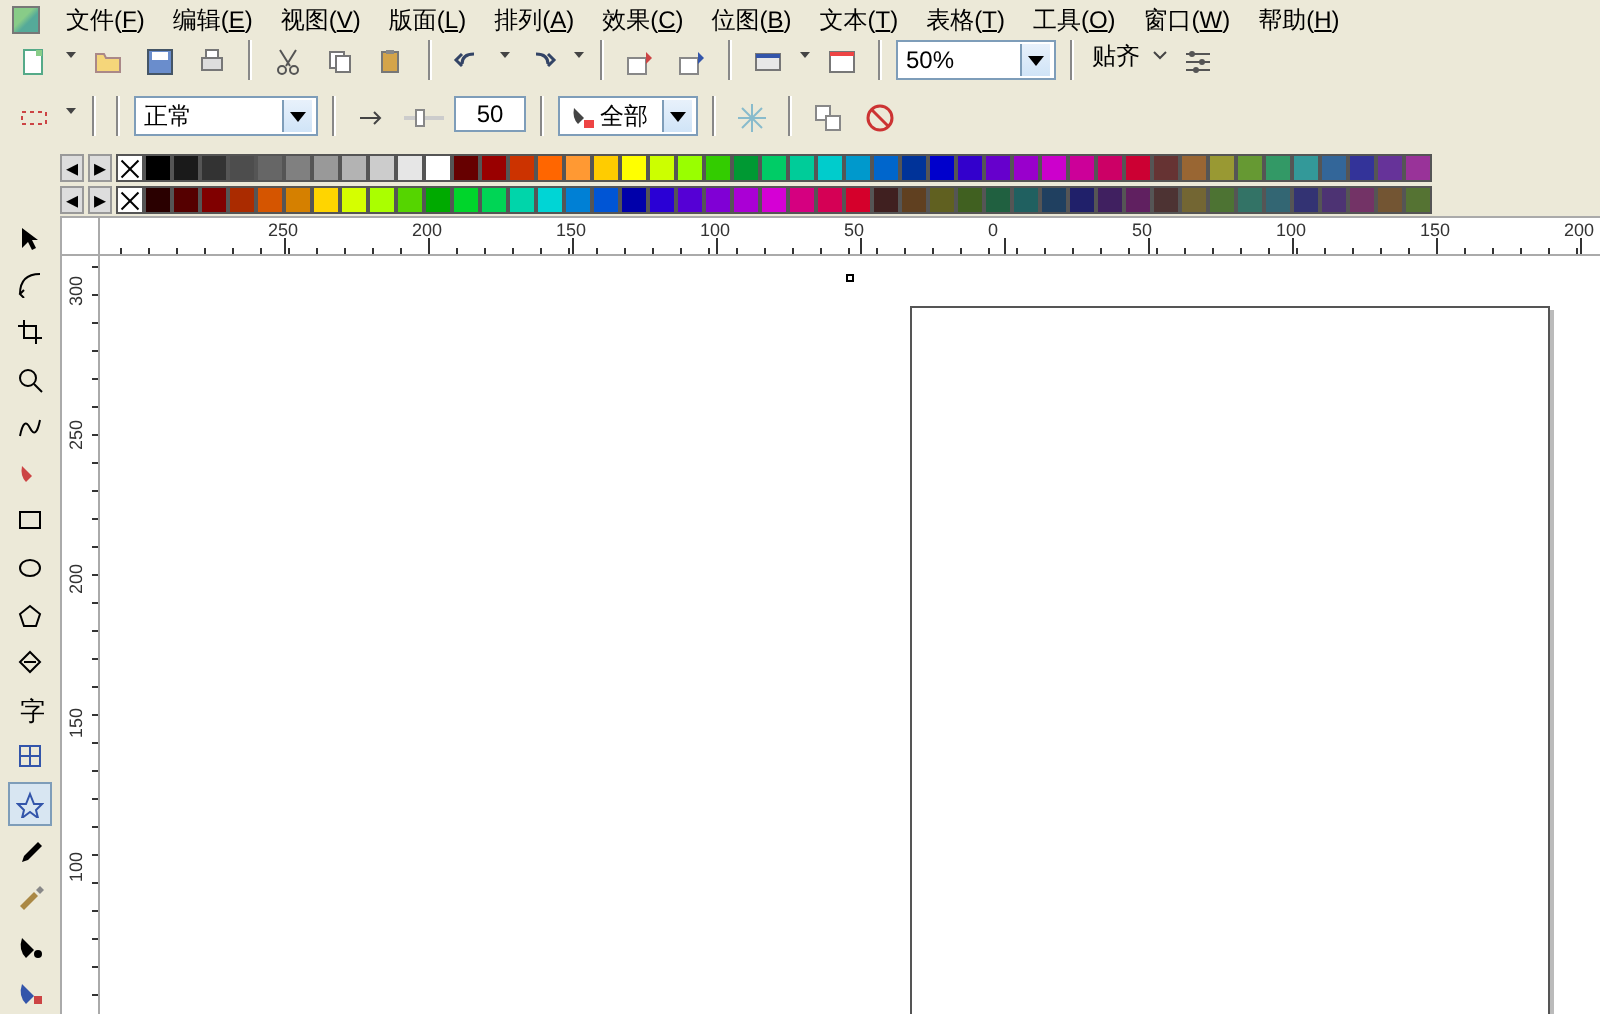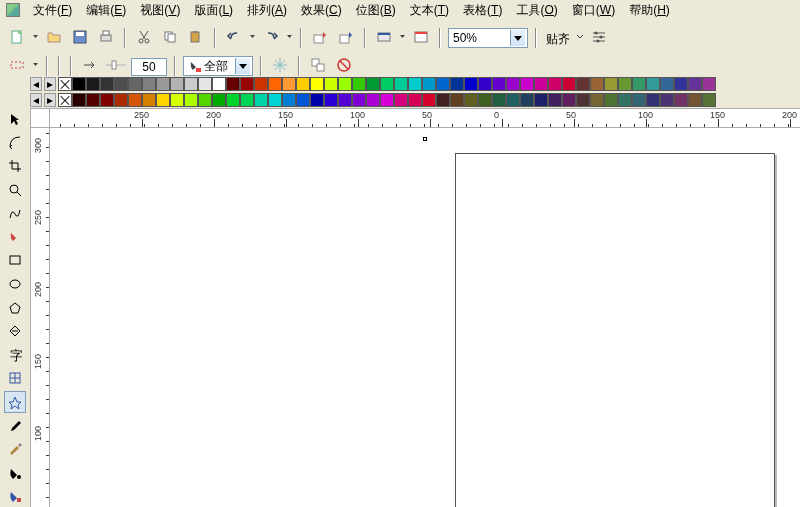--- a/index.html
+++ b/index.html
@@ -1,21 +1,21 @@
 <!DOCTYPE html>
 <html><head>
 <meta charset="utf-8">
 <style>
 * { margin: 0; padding: 0; box-sizing: border-box; }
 body { width: 800px; height: 507px; font-family: "SimSun", Arial, sans-serif; font-size: 12px; background: #ece9d8; overflow: hidden; }
 .menubar { background: #ece9d8; height: 20px; display: flex; align-items: center; padding: 0 6px; }
 .menubar .logo { width: 14px; height: 14px; background: linear-gradient(135deg,#8c8 40%,#5a9 60%); margin-right: 6px; border: 1px solid #777; }
 .menubar .menu-item { padding: 1px 7px; cursor: pointer; }
 .menu-item .hotkey { text-decoration: underline; }
-.toolbar { background: #ece9d8; height: 28px; display: flex; align-items: flex-end; padding: 0 6px; gap: 4px; }
+.toolbar { background: #ece9d8; height: 28px; display: flex; align-items: flex-start; padding: 0 6px; gap: 4px; }
 .toolbar .btn { width: 22px; height: 22px; display: flex; align-items: center; justify-content: center; border: 1px solid transparent; }
 .toolbar .sep2 { width: 2px; height: 20px; border-left: 1px solid #888; border-right: 1px solid #fff; margin: 0 3px; }
 .dropdown { height: 20px; border: 1px solid #7e9db9; background: #fff; display: flex; align-items: center; padding: 0 2px 0 4px; }
 .dropdown .dd-arrow { width: 15px; height: 16px; background: linear-gradient(#e8f1fb,#d0e4f7); border-left: 1px solid #7e9db9; margin-left: 4px; display: flex; align-items: center; justify-content: center; }
 .numbox { width: 36px; height: 18px; border: 1px solid #7e9db9; background: #fff; text-align: center; line-height: 16px; }
 .color-row { height: 16px; display: flex; align-items: center; padding-left: 30px; background: #ece9d8; }
 .color-row .nav { width: 12px; height: 14px; border: 1px solid #999; background: #ddd; display: flex; align-items: center; justify-content: center; margin-right: 2px; }
 .color-row .noclr { width: 14px; height: 14px; border: 1px solid #555; background: #fff; position: relative; margin-right: 0; }
 .color-row .noclr::before, .color-row .noclr::after { content:''; position:absolute; left:0; right:0; top:50%; border-top:1px solid #000; }
 .color-row .noclr::before { transform: rotate(45deg); }
@@ -176,20 +176,27 @@
   <div class="btn">
       <svg class="icon-svg" width="16" height="16">
         <rect x="2" y="5" width="12" height="6" fill="none" stroke="#c44" stroke-dasharray="2"></rect>
       </svg>
     </div>
   <span><svg width="7" height="16">
         <path d="M1 6 L3.5 9 L6 6 Z" fill="#444"></path>
       </svg></span>
   <div class="sep2"></div>
   <div class="sep2"></div>
+  <div class="dropdown" style="width:92px">
+    <span>正常</span>
+    <span style="flex:1"></span>
+    <span class="dd-arrow">
+        <span class="arrow-sm"></span>
+      </span>
+  </div>
   <div class="sep2"></div>
   <div class="btn">
       <svg class="icon-svg" width="16" height="16">
         <path d="M2 8 L12 8 M9 5 L12 8 L9 11" stroke="#444" fill="none"></path>
       </svg>
     </div>
   <div class="btn">
       <svg class="icon-svg" width="24" height="14">
         <rect x="2" y="6" width="20" height="2" fill="#ccc"></rect>
         <rect x="8" y="3" width="4" height="8" fill="#fff" stroke="#888"></rect>

